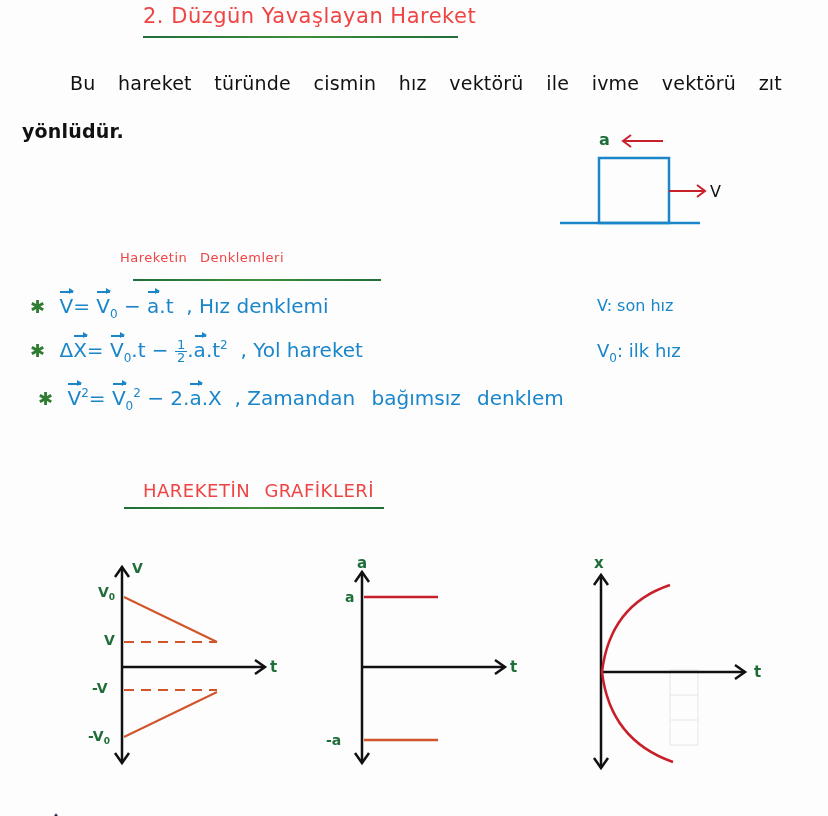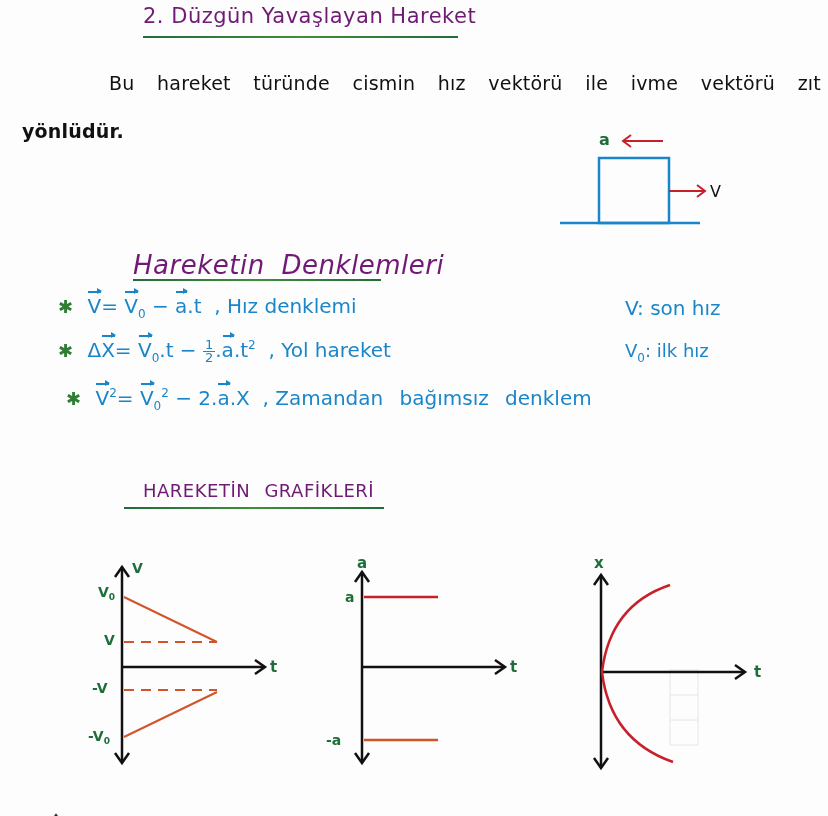--- a/index.html
+++ b/index.html
@@ -2,27 +2,27 @@
 <html><head>
   <meta charset="utf-8">
   <style>
     html, body { margin: 0; padding: 0; }
     body {
       width: 828px; height: 816px; position: relative; overflow: hidden;
       background: #fdfdfd;
       font-family: "DejaVu Sans", sans-serif;
     }
     .abs { position: absolute; white-space: nowrap; }
-    .red { color: #701a75; }
+    .red { color: #ef4444; }
     .blue { color: #1a86c9; }
     .black { color: #111; }
     .title { font-size: 21px; letter-spacing: 0.5px; }
     .underline { position: absolute; height: 2px; background: linear-gradient(to right, #1f6e3a, #3f8e3a, #1f6e3a); }
     .body-text { font-size: 19px; word-spacing: 10px; letter-spacing: 0.2px; }
-    .eq { font-size: 20px; margin-left: 28px; }
+    .eq { font-size: 20px; }
     .star { color: #2e7d32; font-size: 18px; margin-right: 8px; }
     .vec { position: relative; display: inline-block; }
     .vec::before {
       content: ""; position: absolute; left: 1px; right: 0; top: -3px;
       height: 1.5px; background: currentColor;
     }
     .vec::after {
       content: ""; position: absolute; right: -1px; top: -6px;
       border-left: 5px solid currentColor; border-top: 3.5px solid transparent; border-bottom: 3.5px solid transparent;
     }
@@ -31,58 +31,58 @@
     .frac .num { border-bottom: 1.5px solid currentColor; padding: 0 2px; }
     .graph { position: absolute; }
     .lbl { font-size: 14px; color: #1f6e3a; font-weight: bold; }
   </style>
 </head>
 <body>
 
 <div class="abs title red" style="left:143px; top:4px;">2. Düzgün Yavaşlayan Hareket</div>
 <div class="underline" style="left:143px; top:36px; width:315px;"></div>
 
-<div class="abs body-text black" style="left:70px; top:72px; width:712px; text-align:justify; text-align-last:justify;margin-left:39px;">Bu hareket türünde cismin hız vektörü ile ivme vektörü zıt</div>
+<div class="abs body-text black" style="left:70px; top:72px; width:712px; text-align:justify; text-align-last:justify;">Bu hareket türünde cismin hız vektörü ile ivme vektörü zıt</div>
 <div class="abs body-text black" style="left:22px; top:120px;font-weight:bold;">yönlüdür.</div>
 
 <div class="graph" style="left:555px; top:125px; width:190px; height:105px;">
   <svg width="190" height="105" viewBox="0 0 190 105">
     <text x="44" y="20" font-size="16" font-weight="bold" fill="#1f6e3a" font-family="DejaVu Sans, sans-serif">a</text>
     <line x1="68" y1="16" x2="108" y2="16" stroke="#c8202b" stroke-width="2"></line>
     <polyline points="76,10 68,16 76,22" fill="none" stroke="#c8202b" stroke-width="2"></polyline>
     <rect x="44" y="33" width="70" height="65" fill="none" stroke="#1a86c9" stroke-width="2.5"></rect>
     <line x1="5" y1="98" x2="145" y2="98" stroke="#1a86c9" stroke-width="2.5"></line>
     <line x1="114" y1="66" x2="150" y2="66" stroke="#c8202b" stroke-width="2"></line>
     <polyline points="142,60 150,66 142,72" fill="none" stroke="#c8202b" stroke-width="2"></polyline>
     <text x="155" y="72" font-size="16" fill="#111" font-family="DejaVu Sans, sans-serif">V</text>
   </svg>
 </div>
 
-<div class="abs title red" style="left:133px; top:250px; font-size:26px; word-spacing:8px;font-style:italic;">Hareketin Denklemleri</div>
+<div class="abs title red" style="left:120px; top:250px; font-size:13px; word-spacing:8px;">Hareketin Denklemleri</div>
 <div class="underline" style="left:133px; top:279px; width:248px;"></div>
 
 <div class="abs eq blue" style="left:30px; top:294px;">
   <span class="star">✱</span>
   <span class="vec">V</span>= <span class="vec">V</span><sub>0</sub> − <span class="vec">a</span>.t &nbsp;, <span>Hız denklemi</span>
 </div>
 
 <div class="abs eq blue" style="left:30px; top:338px;">
   <span class="star">✱</span>
   Δ<span class="vec">X</span>= <span class="vec">V</span><sub>0</sub>.t − <span class="frac">
       <span class="num">1</span>
       <span>2</span>
     </span>.<span class="vec">a</span>.t<sup>2</sup> &nbsp;, <span>Yol hareket</span>
 </div>
 
 <div class="abs eq blue" style="left:38px; top:386px;">
   <span class="star">✱</span>
   <span class="vec">V</span><sup>2</sup>= <span class="vec">V</span><sub>0</sub><sup>2</sup> − 2.<span class="vec">a</span>.X &nbsp;, <span style="word-spacing:10px;">Zamandan bağımsız denklem</span>
 </div>
 
-<div class="abs eq blue" style="left:597px; top:296px; font-size:20px;">
+<div class="abs eq blue" style="left:597px; top:296px; font-size:16px;">
   <span>V</span><span>: son hız</span>
 </div>
 <div class="abs eq blue" style="left:597px; top:340px; font-size:18px;">
   V<sub>0</sub><span>: ilk hız</span>
 </div>
 
 <div class="abs title red" style="left:124px; top:480px; font-size:18px; word-spacing:8px;margin-left:19px;">HAREKETİN GRAFİKLERİ</div>
 <div class="underline" style="left:124px; top:507px; width:260px;"></div>
 
 <div class="graph" style="left:80px; top:555px; width:210px; height:220px;">

